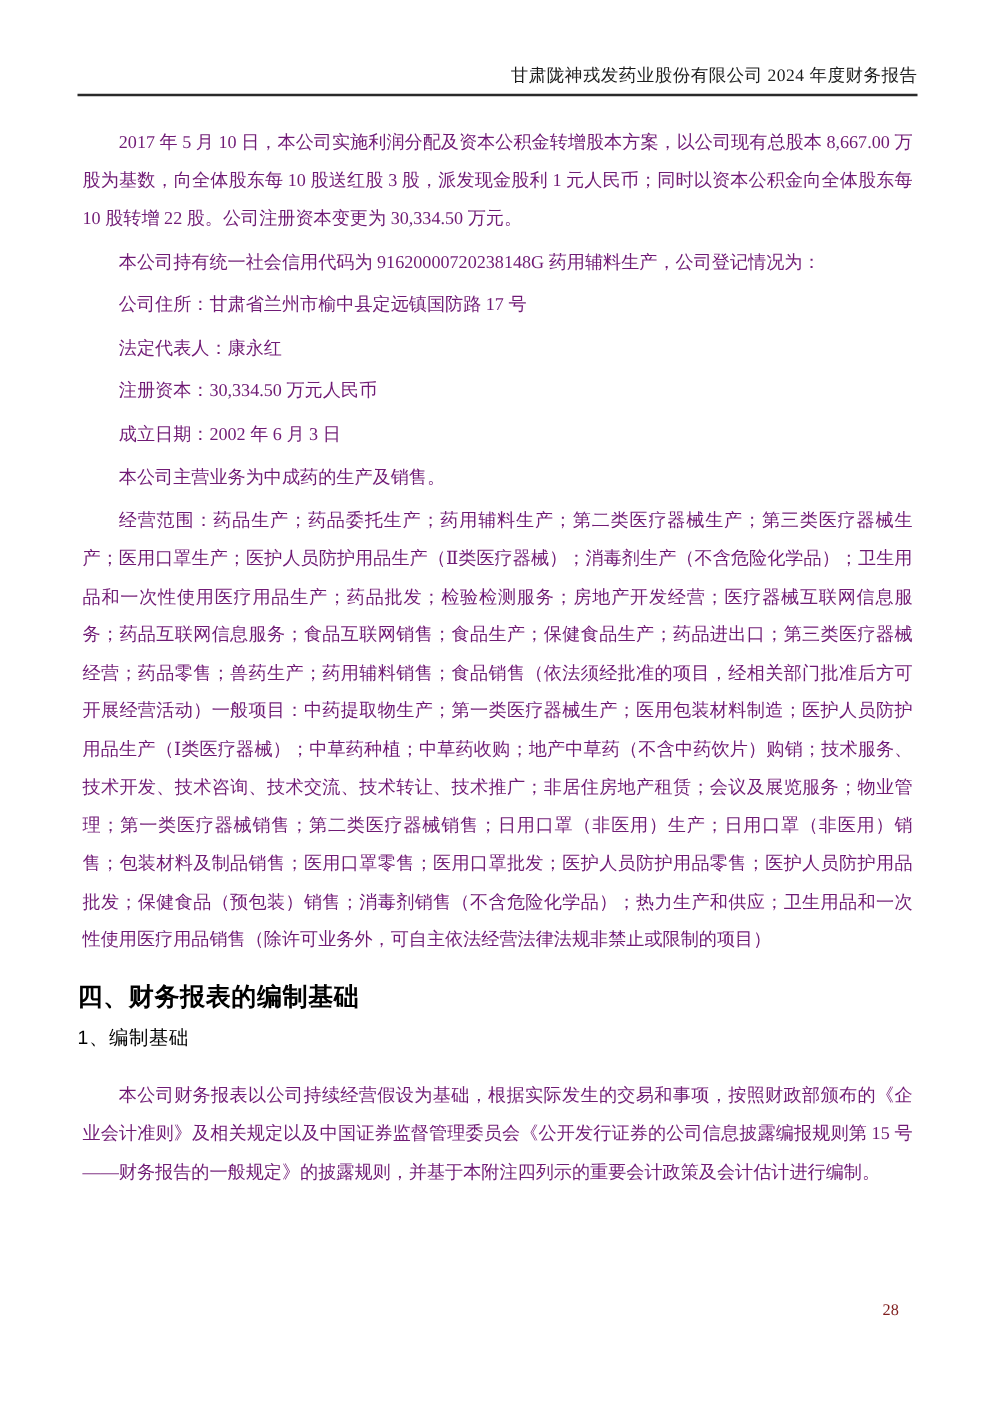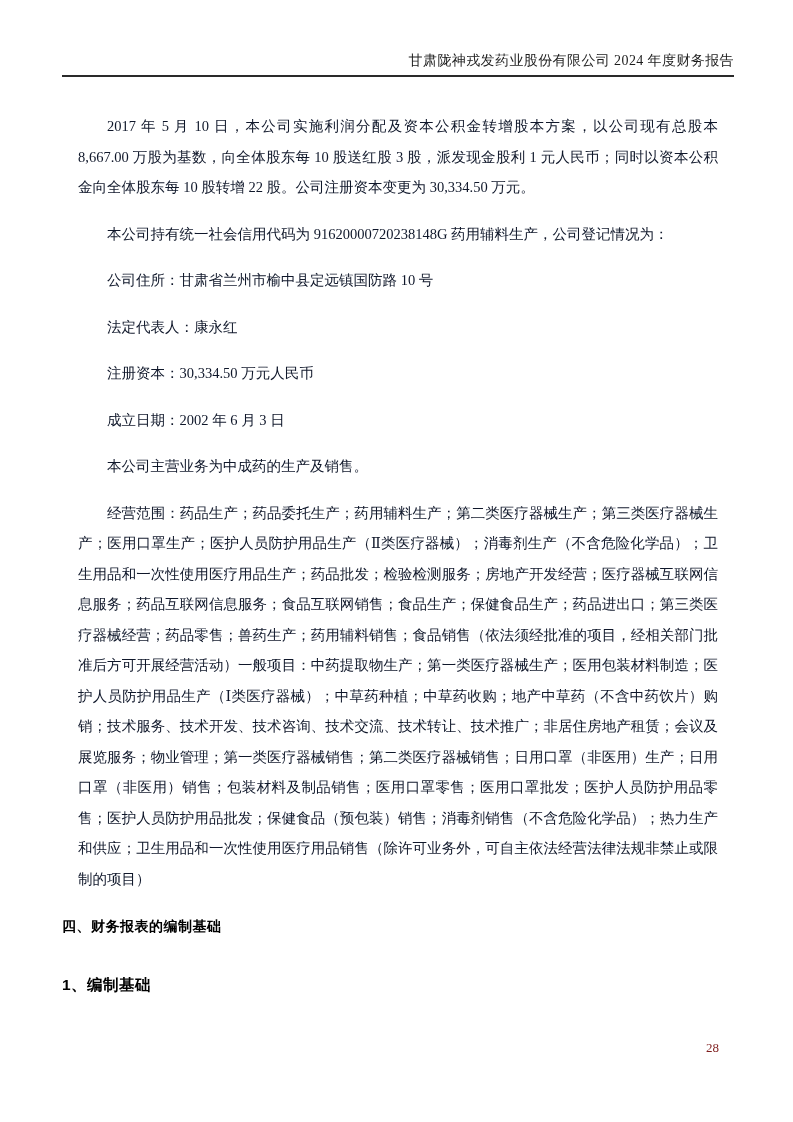--- a/index.html
+++ b/index.html
@@ -34,43 +34,43 @@
   .header-rule {
     border-bottom: 2.2px solid #2a2a2a;
   }
   .content {
     position: absolute;
     left: 62px;
     right: 59px;
     top: 95px;
   }
   p.para {
-    margin: 16px;
+    margin: 4px;
     font-size: 14.5px;
     line-height: 30.5px;
     text-align: justify;
     text-justify: inter-ideograph;
     text-indent: 2em;
-    color: #0f172a;
+    color: #701a75;
   }
   h2.section-heading {
-    font-family: Liberation Sans, sans-serif;
+    font-family: Liberation Mono, monospace;
     font-weight: bold;
-    font-size: 14px;
+    font-size: 20px;
     color: #000000;
     margin: 20px 0 0 0;
     line-height: 24px;
     letter-spacing: 0.5px;
   }
   h3.sub-heading {
     font-family: "Liberation Sans", "DejaVu Sans", sans-serif;
-    font-weight: bold;
+    font-weight: normal;
     font-size: 15.5px;
     color: #000000;
-    margin: 36px 0 0 0;
+    margin: 8px 0 0 0;
     line-height: 22px;
     letter-spacing: 0.5px;
   }
   p.para.closing {
     margin-top: 20px;
   }
   .page-number {
     position: absolute;
     right: 74px;
     bottom: 66px;
@@ -84,28 +84,29 @@
 <div class="page">
 
   <div class="header">
     <div class="header-text">甘肃陇神戎发药业股份有限公司 2024 年度财务报告</div>
     <div class="header-rule"></div>
   </div>
 
   <div class="content">
     <p class="para">2017 年 5 月 10 日，本公司实施利润分配及资本公积金转增股本方案，以公司现有总股本 8,667.00 万股为基数，向全体股东每 10 股送红股 3 股，派发现金股利 1 元人民币；同时以资本公积金向全体股东每 10 股转增 22 股。公司注册资本变更为 30,334.50 万元。</p>
     <p class="para">本公司持有统一社会信用代码为 91620000720238148G 药用辅料生产，公司登记情况为：</p>
-    <p class="para">公司住所：甘肃省兰州市榆中县定远镇国防路 10 号</p>
+    <p class="para">公司住所：甘肃省兰州市榆中县定远镇国防路 17 号</p>
     <p class="para">法定代表人：康永红</p>
     <p class="para">注册资本：30,334.50 万元人民币</p>
     <p class="para">成立日期：2002 年 6 月 3 日</p>
     <p class="para">本公司主营业务为中成药的生产及销售。</p>
     <p class="para">经营范围：药品生产；药品委托生产；药用辅料生产；第二类医疗器械生产；第三类医疗器械生产；医用口罩生产；医护人员防护用品生产（Ⅱ类医疗器械）；消毒剂生产（不含危险化学品）；卫生用品和一次性使用医疗用品生产；药品批发；检验检测服务；房地产开发经营；医疗器械互联网信息服务；药品互联网信息服务；食品互联网销售；食品生产；保健食品生产；药品进出口；第三类医疗器械经营；药品零售；兽药生产；药用辅料销售；食品销售（依法须经批准的项目，经相关部门批准后方可开展经营活动）一般项目：中药提取物生产；第一类医疗器械生产；医用包装材料制造；医护人员防护用品生产（Ⅰ类医疗器械）；中草药种植；中草药收购；地产中草药（不含中药饮片）购销；技术服务、技术开发、技术咨询、技术交流、技术转让、技术推广；非居住房地产租赁；会议及展览服务；物业管理；第一类医疗器械销售；第二类医疗器械销售；日用口罩（非医用）生产；日用口罩（非医用）销售；包装材料及制品销售；医用口罩零售；医用口罩批发；医护人员防护用品零售；医护人员防护用品批发；保健食品（预包装）销售；消毒剂销售（不含危险化学品）；热力生产和供应；卫生用品和一次性使用医疗用品销售（除许可业务外，可自主依法经营法律法规非禁止或限制的项目）</p>
 
     <h2 class="section-heading">四、财务报表的编制基础</h2>
 
     <h3 class="sub-heading">1、编制基础</h3>
 
+    <p class="para closing">本公司财务报表以公司持续经营假设为基础，根据实际发生的交易和事项，按照财政部颁布的《企业会计准则》及相关规定以及中国证券监督管理委员会《公开发行证券的公司信息披露编报规则第 15 号——财务报告的一般规定》的披露规则，并基于本附注四列示的重要会计政策及会计估计进行编制。</p>
   </div>
 
   <div class="page-number">28</div>
 
 </div>
 
 </body></html>

